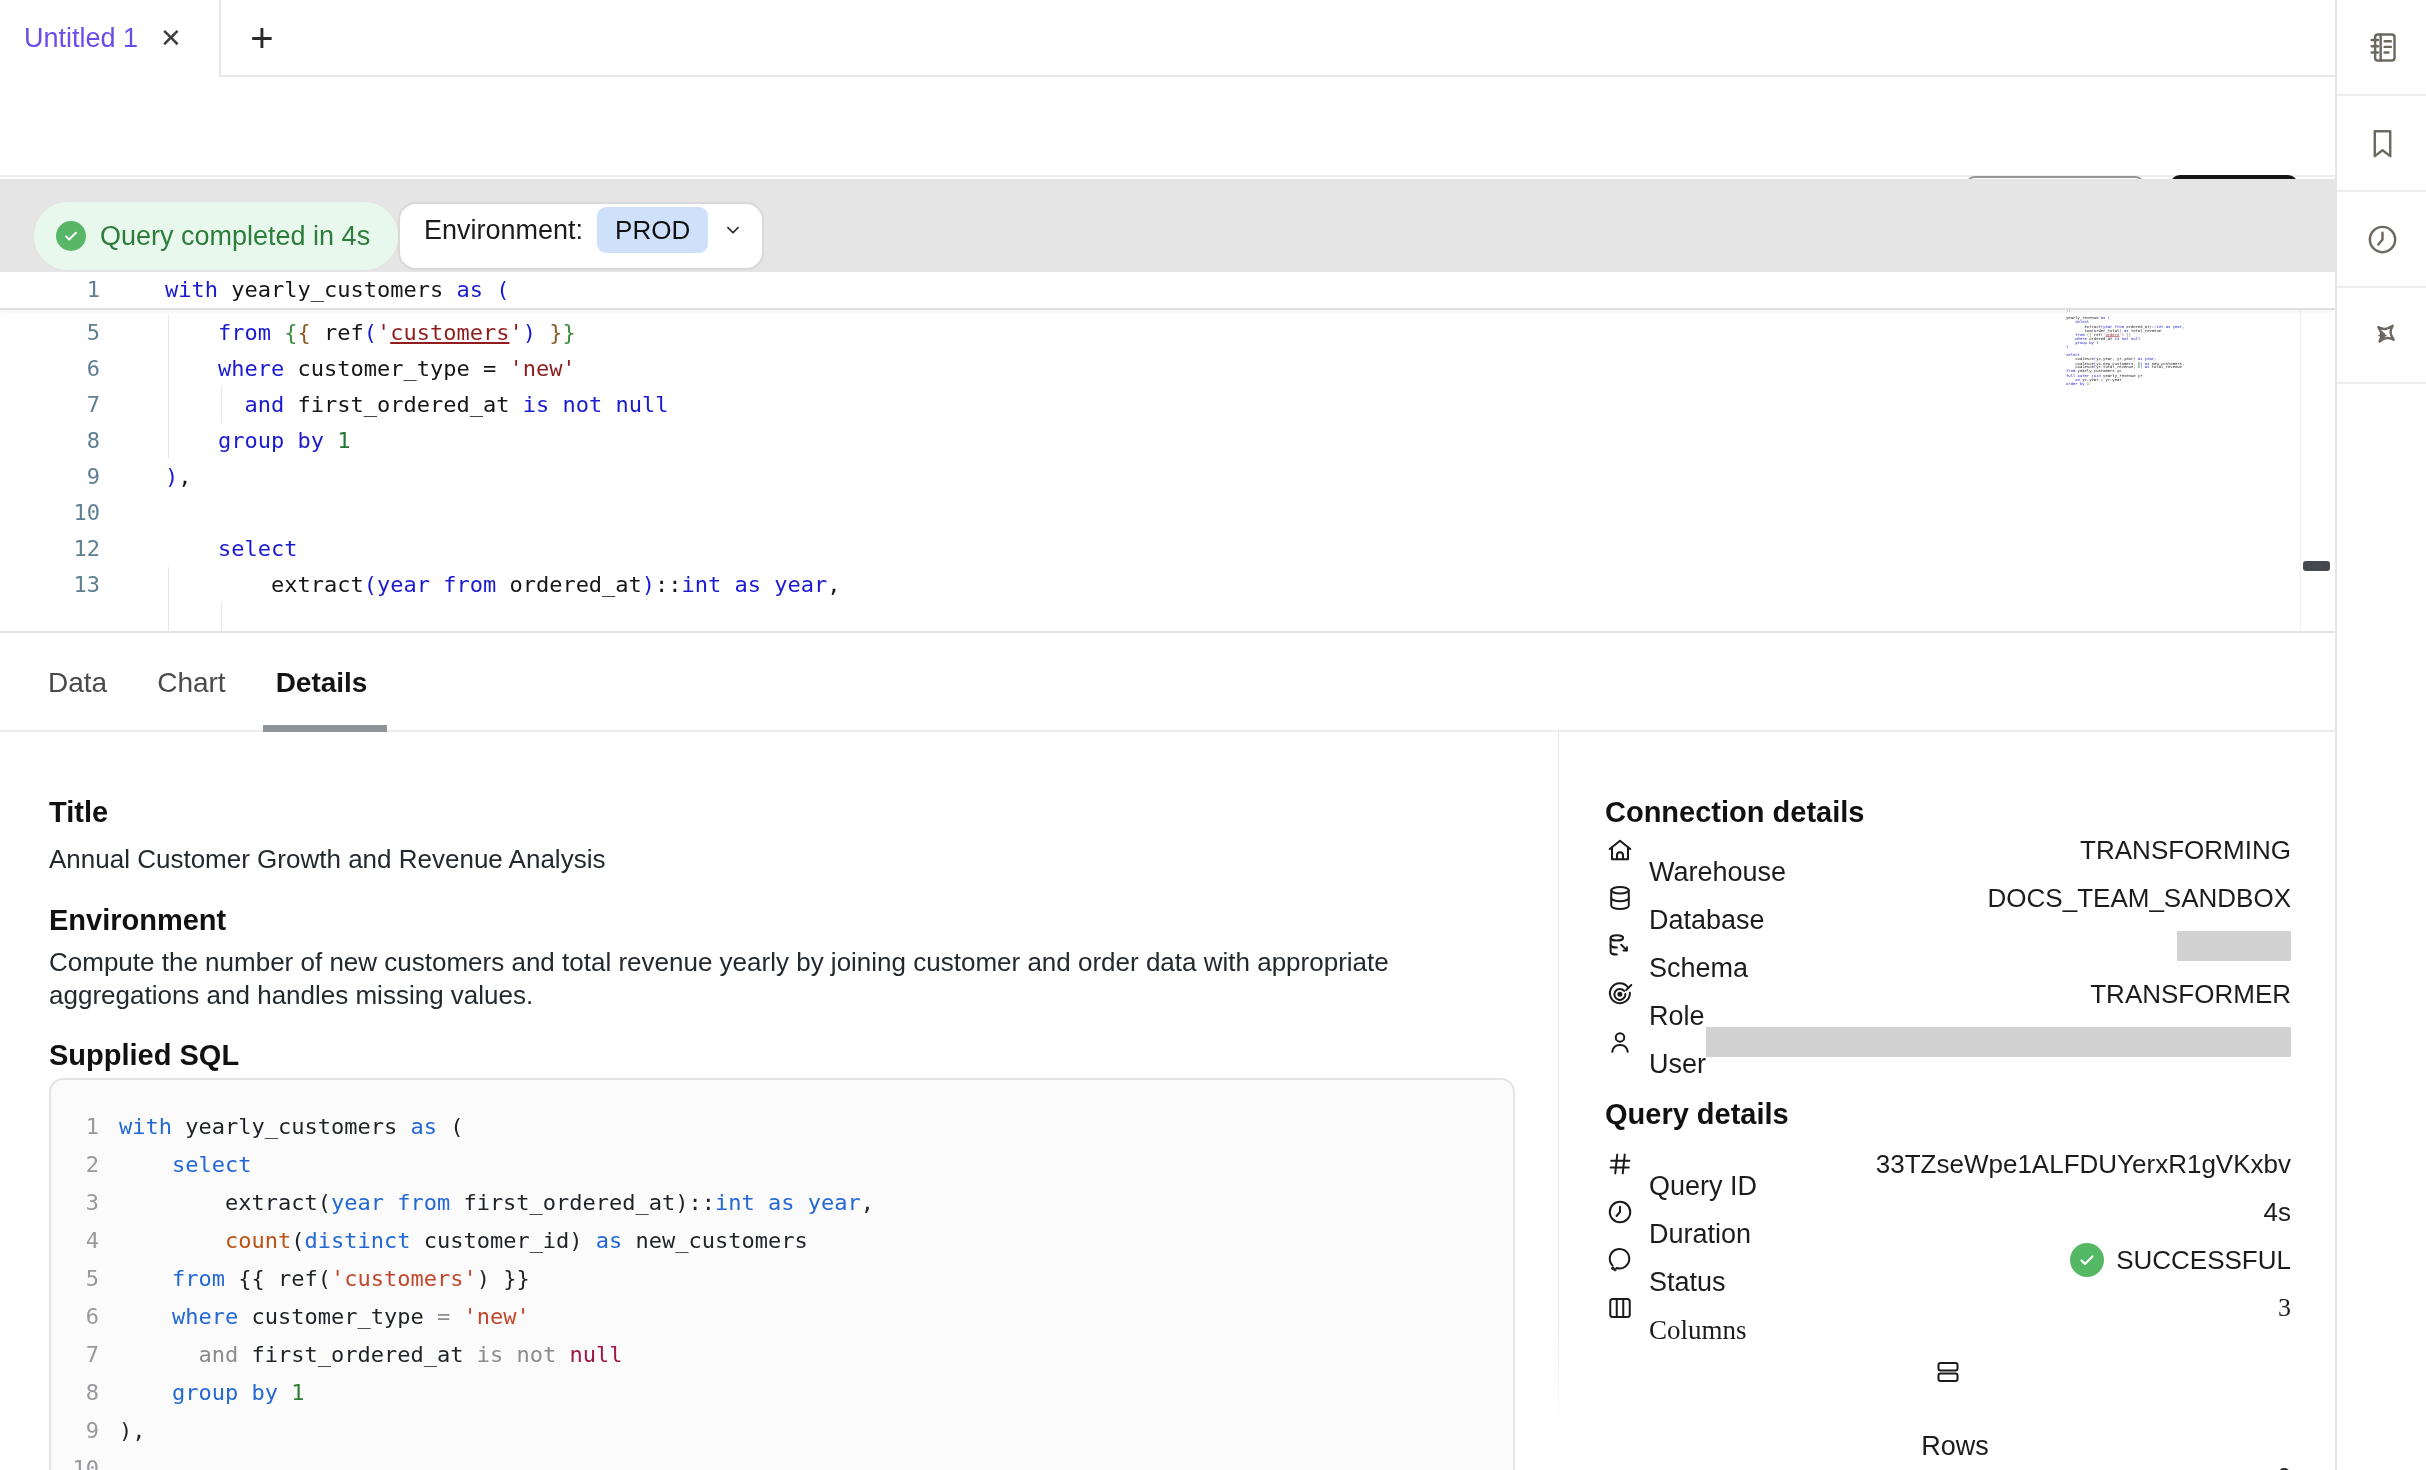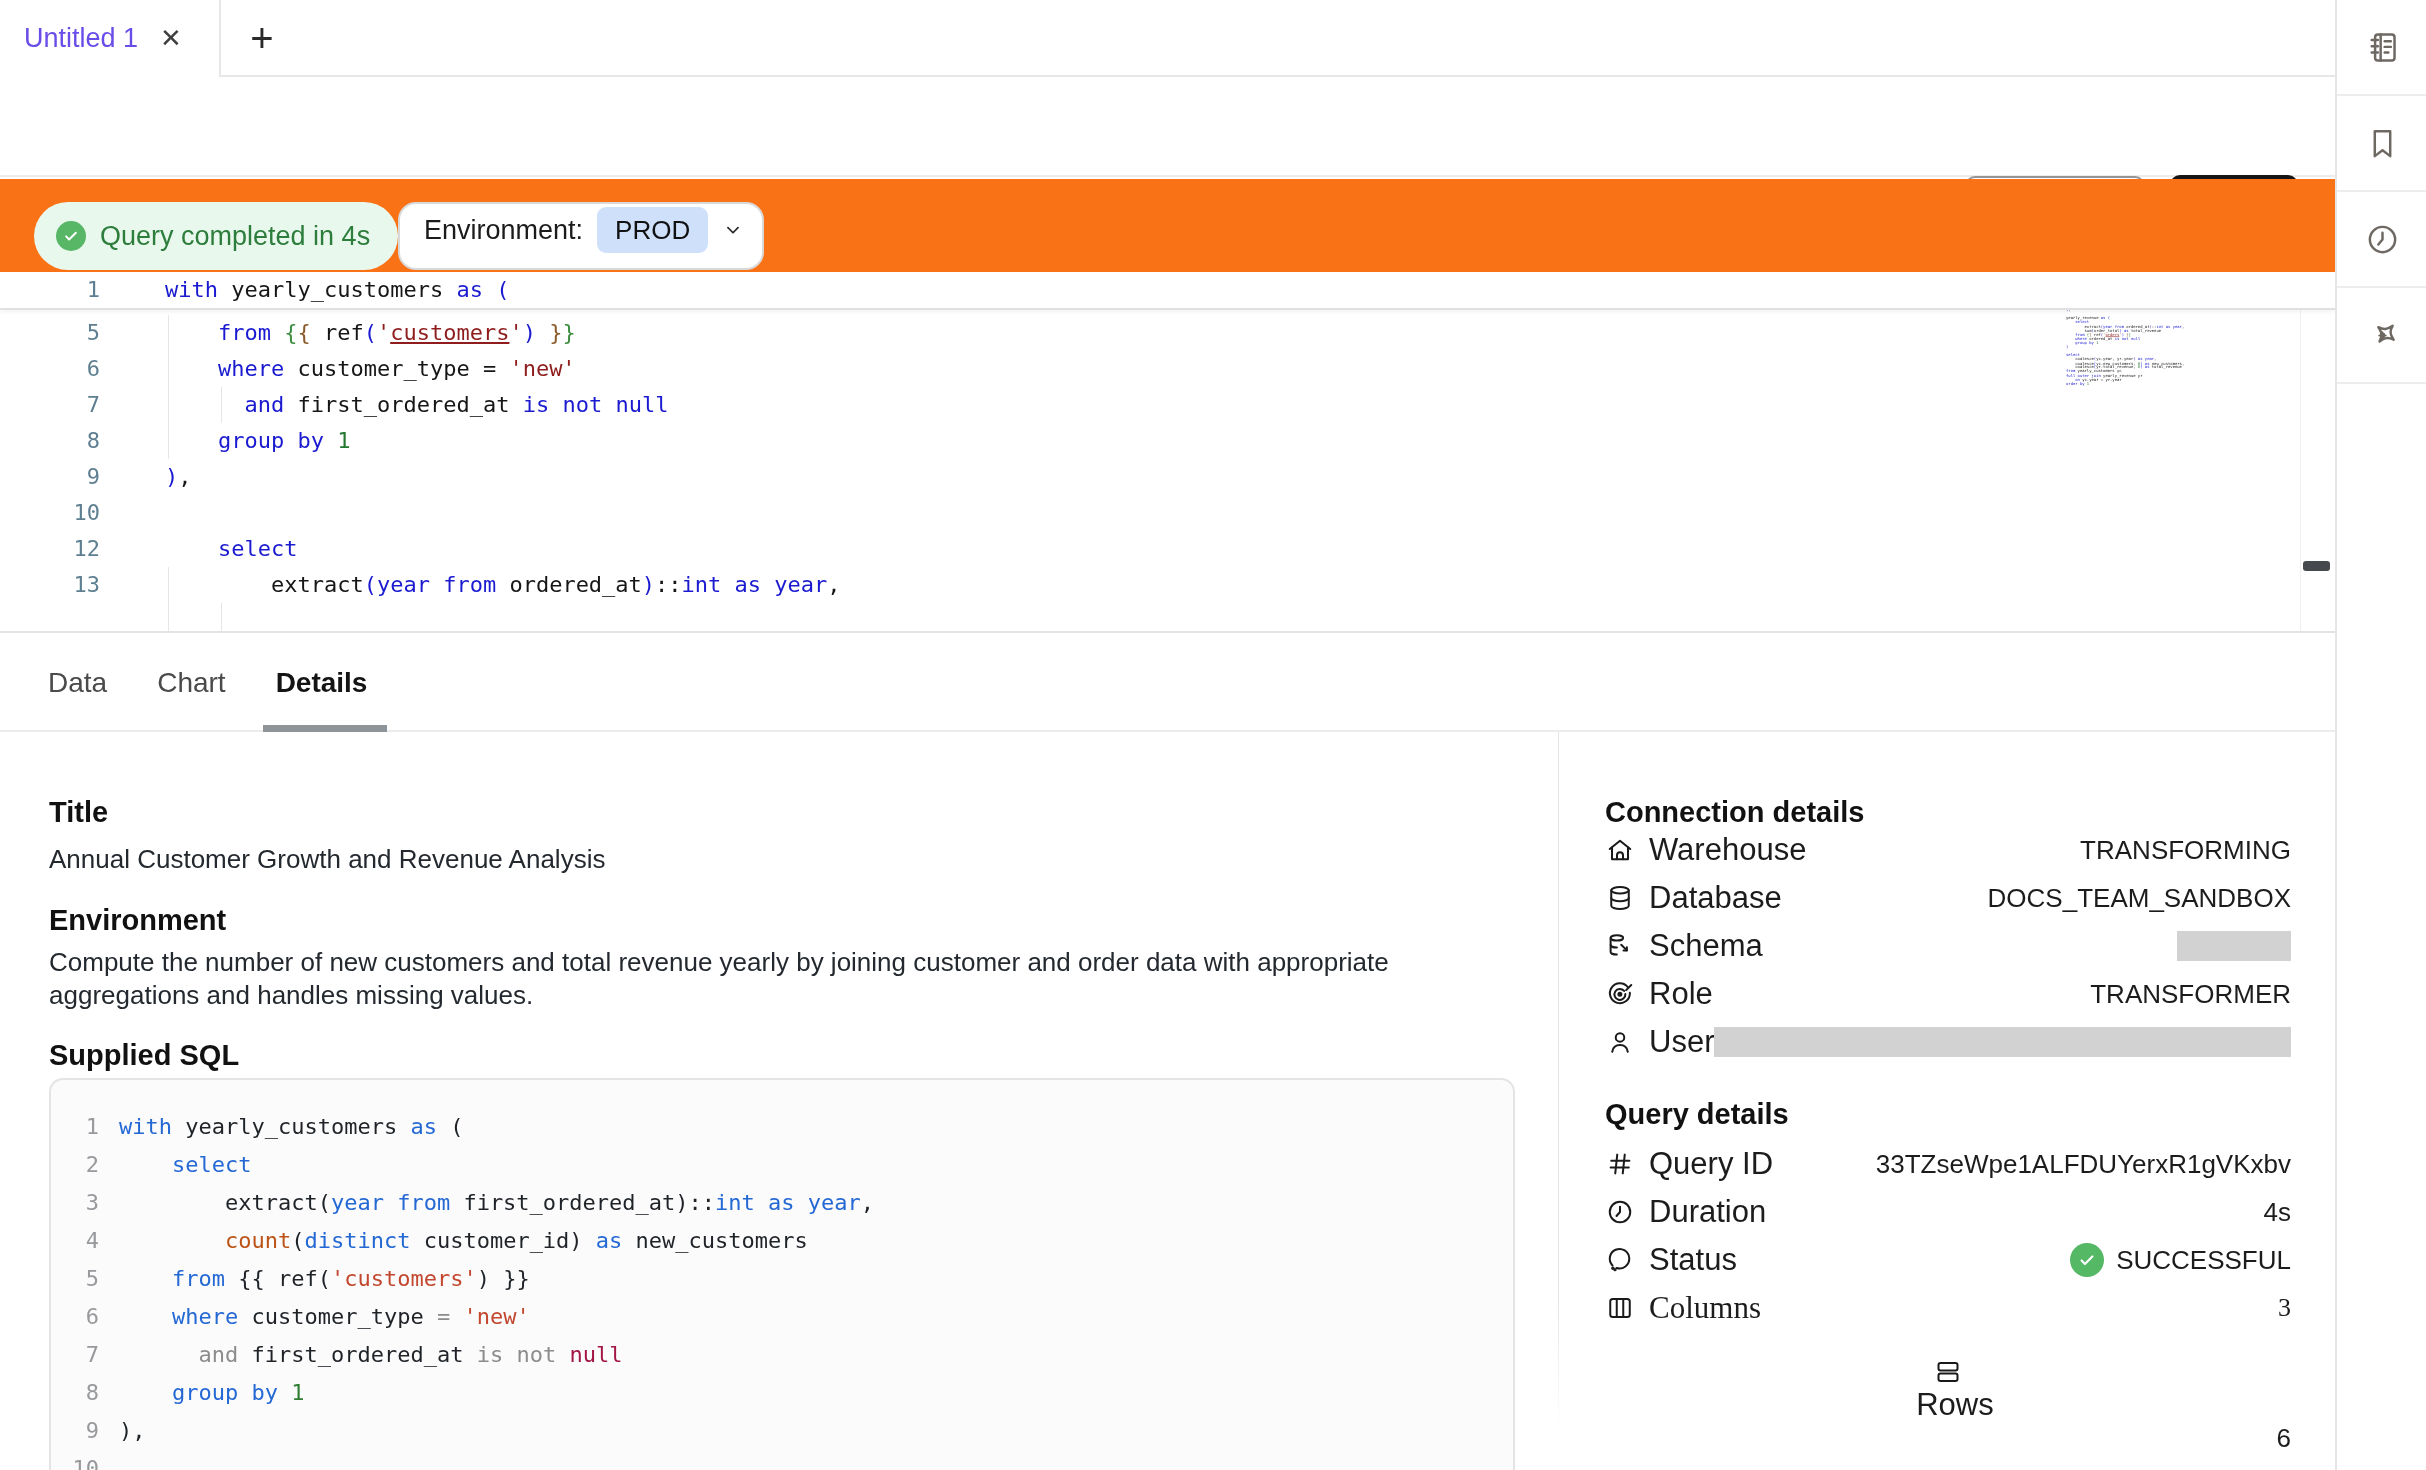--- a/index.html
+++ b/index.html
@@ -22,21 +22,21 @@
     border-bottom:2px solid #ececec; }
   .bookmark-btn { position:absolute; left:1884px; top:108px; width:36px; height:44px; cursor:pointer; }
   .develop-btn { position:absolute; left:1965px; top:97px; width:180px; height:66px;
     border:2px solid #949494; border-radius:10px; background:#fff; display:flex; align-items:center;
     justify-content:center; gap:12px; font-size:27px; color:#141414; cursor:pointer; }
   .run-btn { position:absolute; left:2170px; top:96px; width:128px; height:67px; border-radius:10px;
     background:#161616; color:#fff; display:flex; align-items:center; justify-content:center; gap:10px;
     font-size:28px; font-weight:500; cursor:pointer; }
 
   
-  .statusrow { position:absolute; left:0; top:179px; width:2335px; height:93px; background:#f97316; }
+  .statusrow { position:absolute; left:0; top:179px; width:2335px; height:93px; background:#e5e5e5; }
   .status-pill { position:absolute; left:34px; top:23px; height:68px; border-radius:34px;
     background:#e9f8ed; display:flex; align-items:center; gap:14px; padding:0 28px 0 22px; }
   .status-pill .check-circle { width:30px; height:30px; border-radius:50%; background:#57b767;
     display:flex; align-items:center; justify-content:center; }
   .status-pill .msg { font-size:27px; font-weight:500; color:#2d7d3c; }
   .env-pill { position:absolute; left:398px; top:23px; height:68px; border-radius:18px;
     border:2px solid #d9d9d9; background:#fff; display:flex; align-items:center; gap:14px;
     padding:0 18px 12px 24px; cursor:pointer; }
   .env-pill .env-label { font-size:27px; color:#1b1b1b; }
   .env-chip { background:#cfe0fb; border-radius:9px; height:46px; display:flex; align-items:center;
@@ -94,21 +94,21 @@
     border:2px solid #e4e4e4; border-radius:14px; overflow:hidden; padding-top:28px; }
   .sql-card .code-line { height:38px; line-height:38px; }
   .sql-card .ln { flex:0 0 48px; text-align:right; color:#98999c; }
   .sql-card .lc { margin-left:20px; }
 
   .dt-right { position:absolute; left:1605px; top:0; width:686px; }
   .dt-right .sec-h { position:absolute; }
   .h-conn { top:64px; } .h-query { top:366px; }
   .kv-row { position:absolute; left:0; width:686px; height:36px; display:flex; align-items:center; }
   .kv-row .kv-icon { width:30px; height:30px; flex:0 0 30px; color:#1a1a1a; }
-  .kv-row .kv-label { margin-left:14px; font-size:31px; color:#1c1c1c; }
+  .kv-row .kv-label { margin-left:14px; font-size:27px; color:#1c1c1c;margin-top:44px; }
   .kv-row .kv-value { margin-left:auto; font-size:26px; color:#1c1c1c; }
   .redact-box { background:#d2d2d2; height:30px; margin-left:auto; }
   .badge-check { width:34px; height:34px; border-radius:50%; background:#55b865; display:flex;
     align-items:center; justify-content:center; margin-left:auto; margin-right:12px; }
   .badge-check + .kv-value { margin-left:0; }
 
   
   .sidebar { position:absolute; left:2335px; top:0; width:91px; height:1470px; background:#fff;
     border-left:2px solid #e6e6e6; }
   .sb-cell { width:91px; height:96px; display:flex; align-items:center; justify-content:center;

